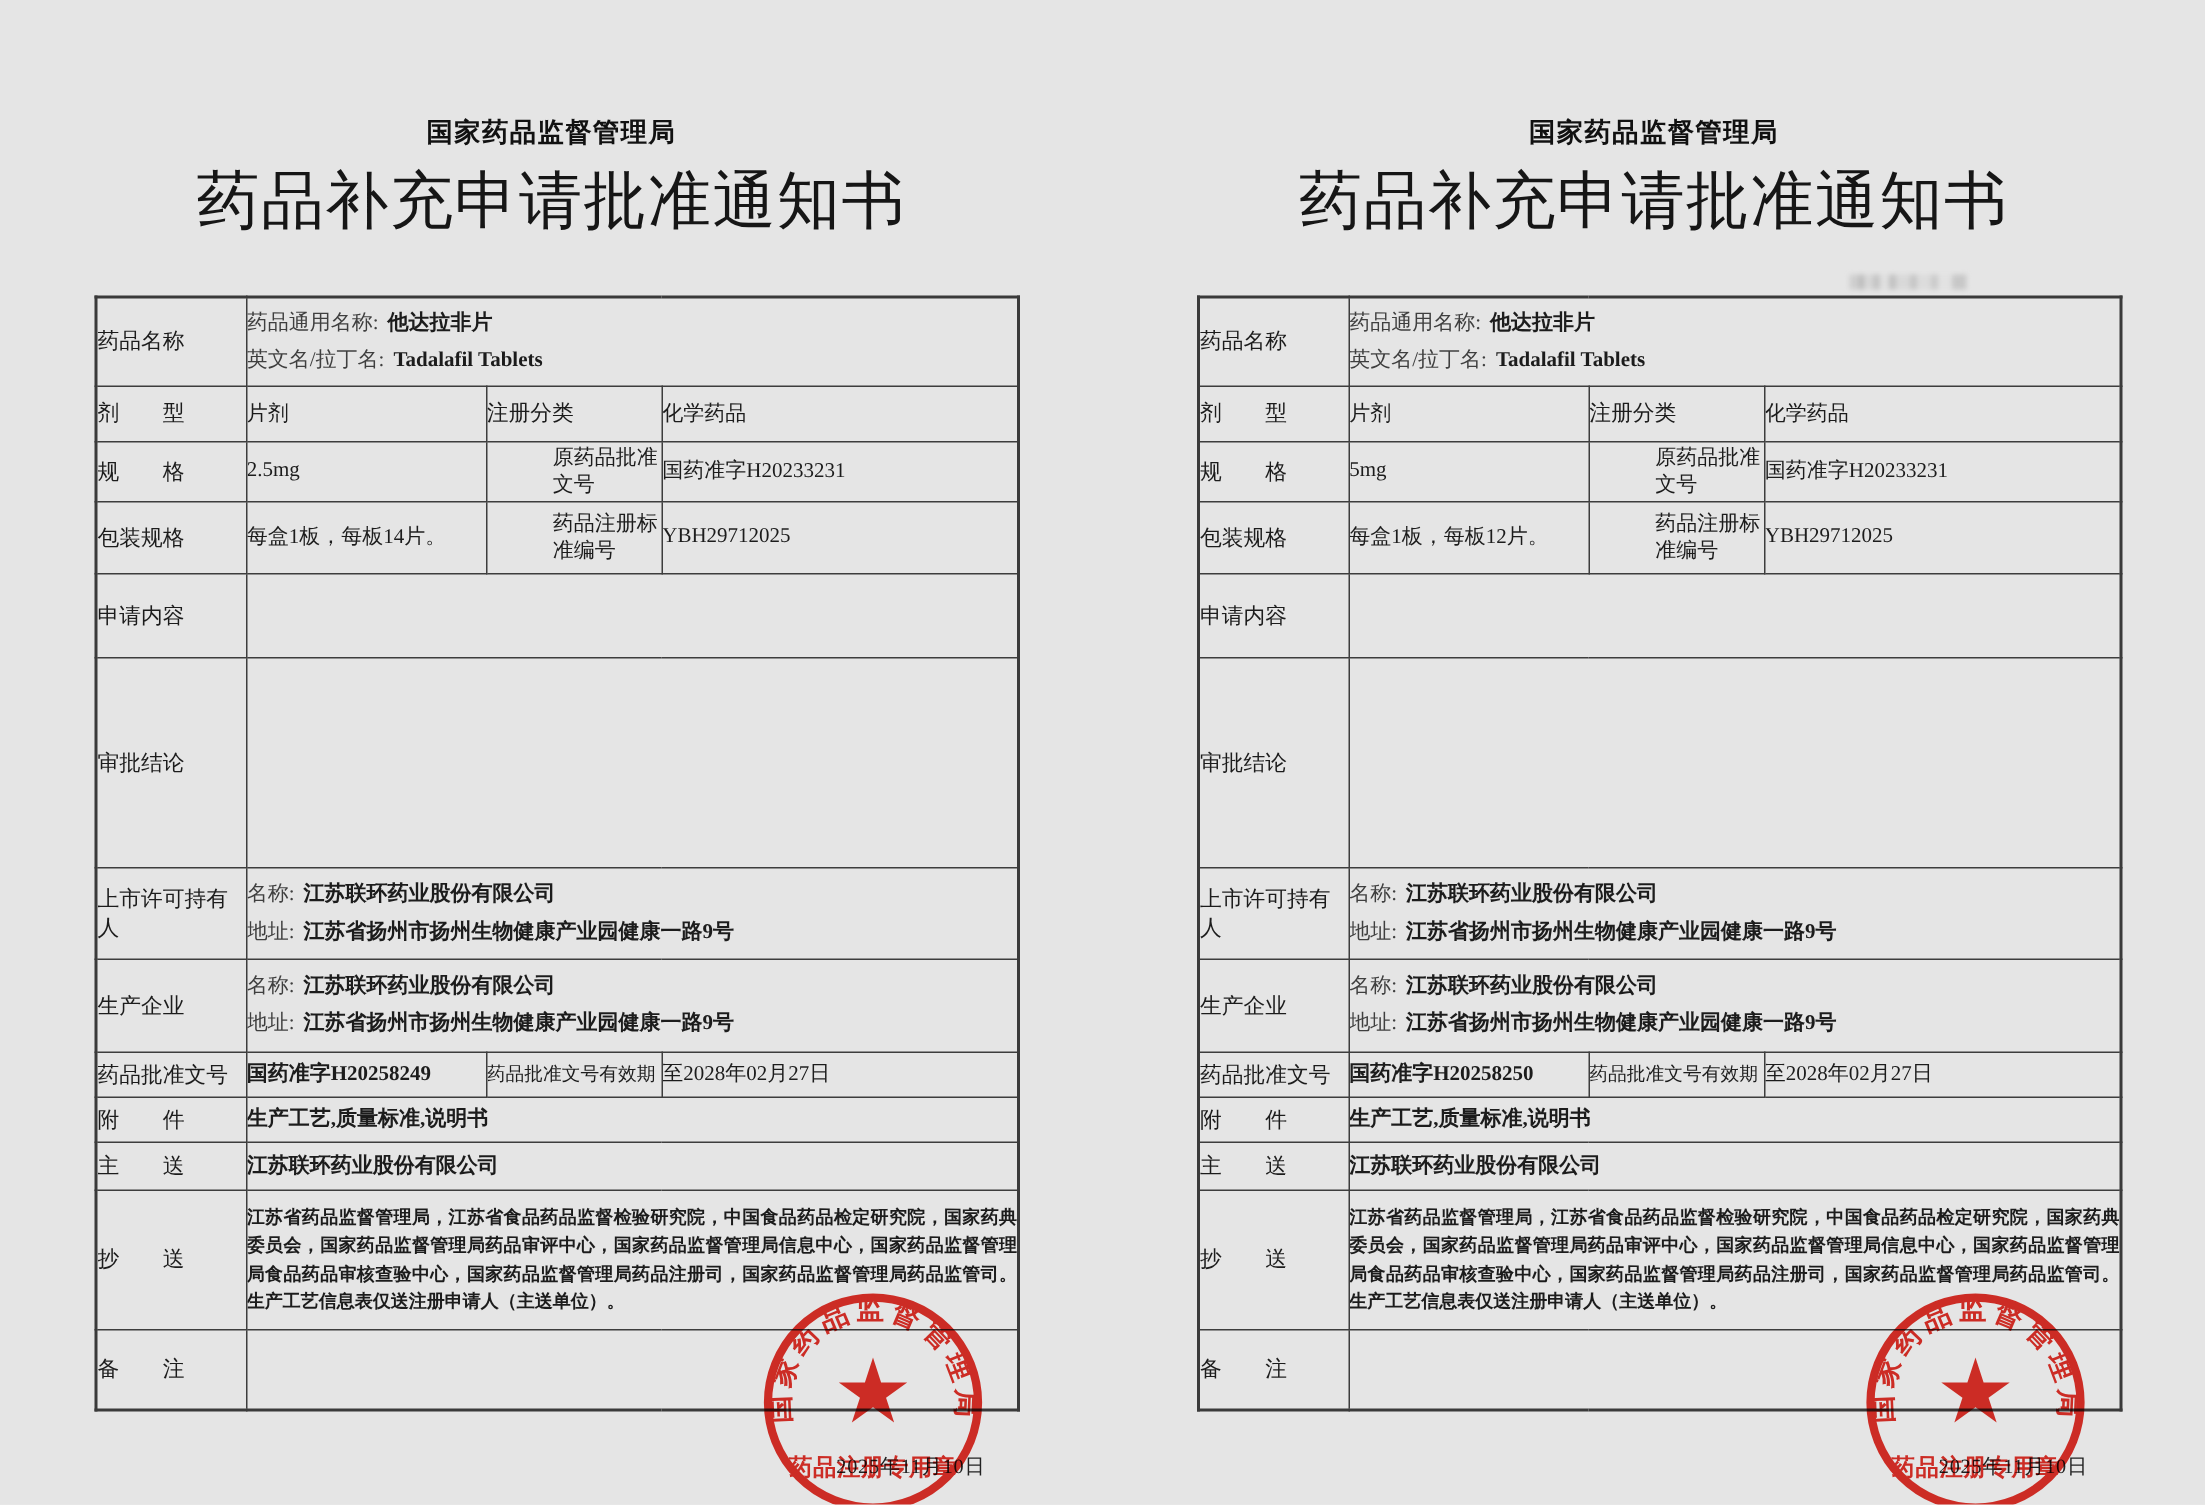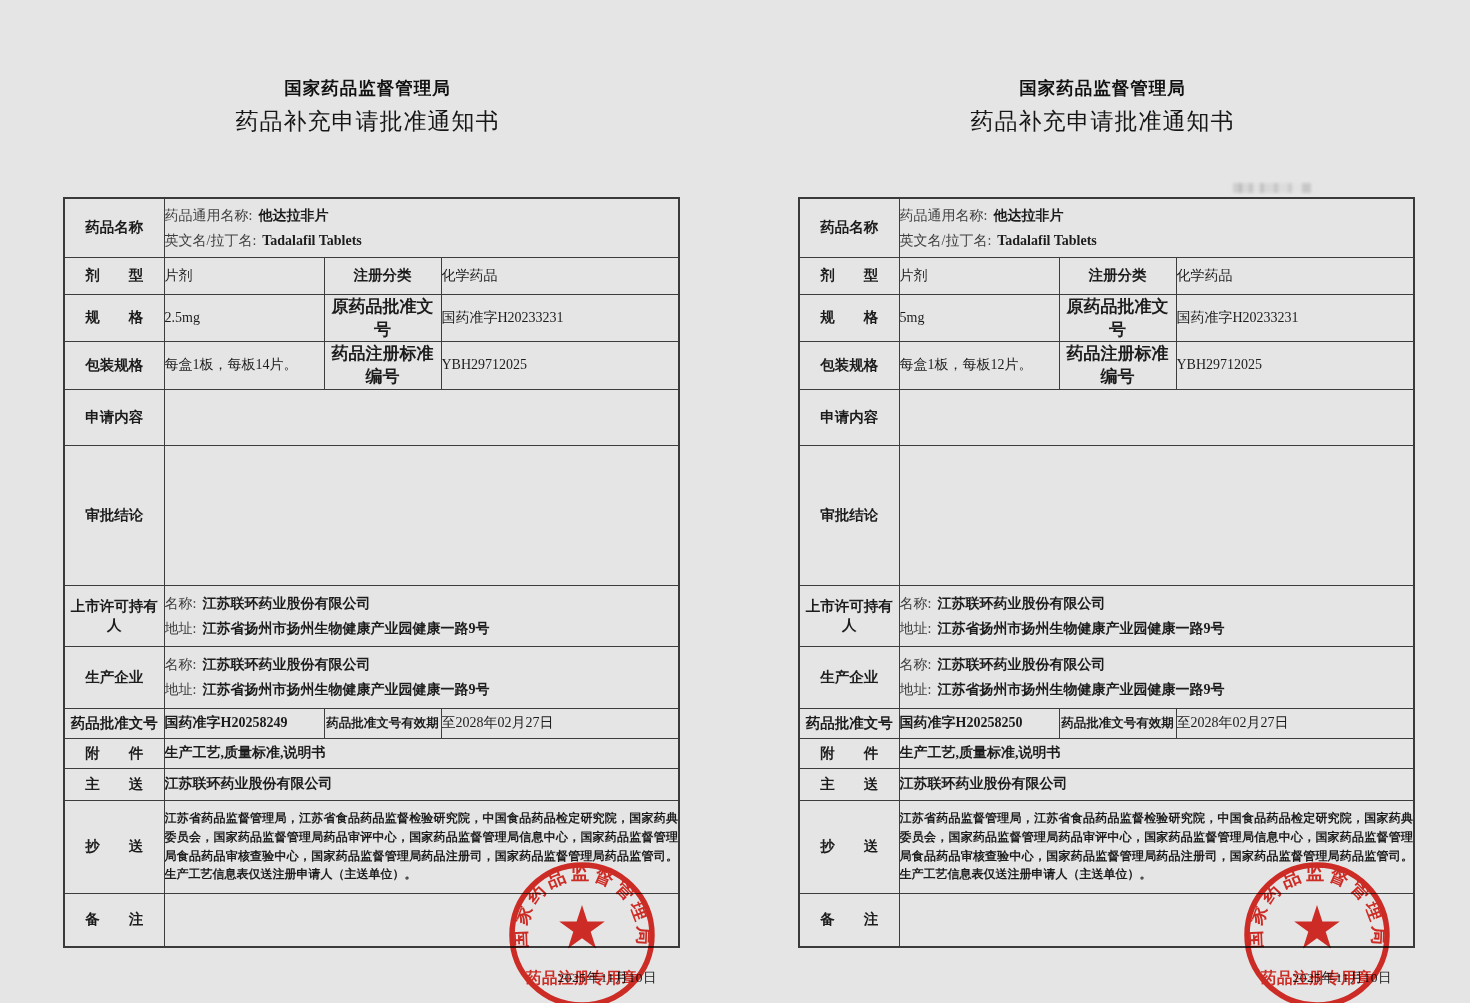--- a/index.html
+++ b/index.html
@@ -5,38 +5,38 @@
   html,body{margin:0;padding:0;background:#fff;}
   body{width:1470px;height:1003px;overflow:hidden;outline:1px solid #d8d8d8;
        font-family:"Liberation Serif",serif;}
   .pages{display:flex;width:1470px;height:1003px;background:#e5e5e5;}
   .page{position:relative;width:735px;height:1003px;flex:0 0 735px;}
 
   .agency{position:absolute;top:76px;left:0;width:100%;text-align:center;
           font-family:"Liberation Sans",sans-serif;font-weight:bold;font-size:17.5px;
           letter-spacing:1px;color:#111;}
   .doc-title{position:absolute;top:106px;left:0;width:100%;text-align:center;
-          font-family:"Liberation Serif",serif;font-size:23px;letter-spacing:1px;color:#161616;}
+          font-family:"Liberation Serif",serif;font-size:42px;letter-spacing:1px;color:#161616;}
 
   .smudge{display:none;position:absolute;left:498px;top:183px;width:78px;height:10px;
           background:linear-gradient(90deg,#bbb 0 8%,#999 8% 12%,#ccc 12% 20%,#aaa 20% 26%,
             #ddd 26% 34%,#a5a5a5 34% 40%,#cfcfcf 40% 52%,#adadad 52% 58%,#d5d5d5 58% 70%,
             #b5b5b5 70% 76%,#e0e0e0 76% 88%,#b0b0b0 88% 100%);
           filter:blur(1.6px);opacity:.55;}
   .page:nth-child(2) .smudge{display:block;}
 
   table.doc-table{position:absolute;top:197px;left:63px;width:615px;
           border-collapse:collapse;table-layout:fixed;color:#1c1c1c;
           font-family:"Liberation Serif",serif;}
   table.doc-table{border:2px solid #3a3a3a;}
   .doc-table td{border:1.5px solid #3d3d3d;padding:0;vertical-align:middle;overflow:hidden;}
 
-  .lbl{font-weight:bold;text-align:center;font-size:14.5px;letter-spacing:0;}
+  .lbl{font-weight:normal;text-align:left;font-size:14.5px;letter-spacing:0;}
   .lbl.sm{font-size:12.5px;}
-  .lbl.md{font-size:17px;}
+  .lbl.md{font-size:14px;padding-left:44px;}
   .val{font-size:14px;padding:2px 6px 2px 13px;text-align:left;}
   .b{font-weight:bold;}
   .pre{color:#3f3f3f;font-weight:normal;margin-right:6px;}
   .two-line{line-height:25px;}
 
   tr.r1{height:59px;} tr.r2{height:37px;} tr.r3{height:40px;} tr.r4{height:48px;}
   tr.r5{height:56px;} tr.r6{height:140px;} tr.r7{height:61px;} tr.r8{height:62px;}
   tr.r9{height:30px;} tr.r10{height:30px;} tr.r11{height:32px;} tr.r12{height:93px;}
   tr.r13{height:54px;}
 

